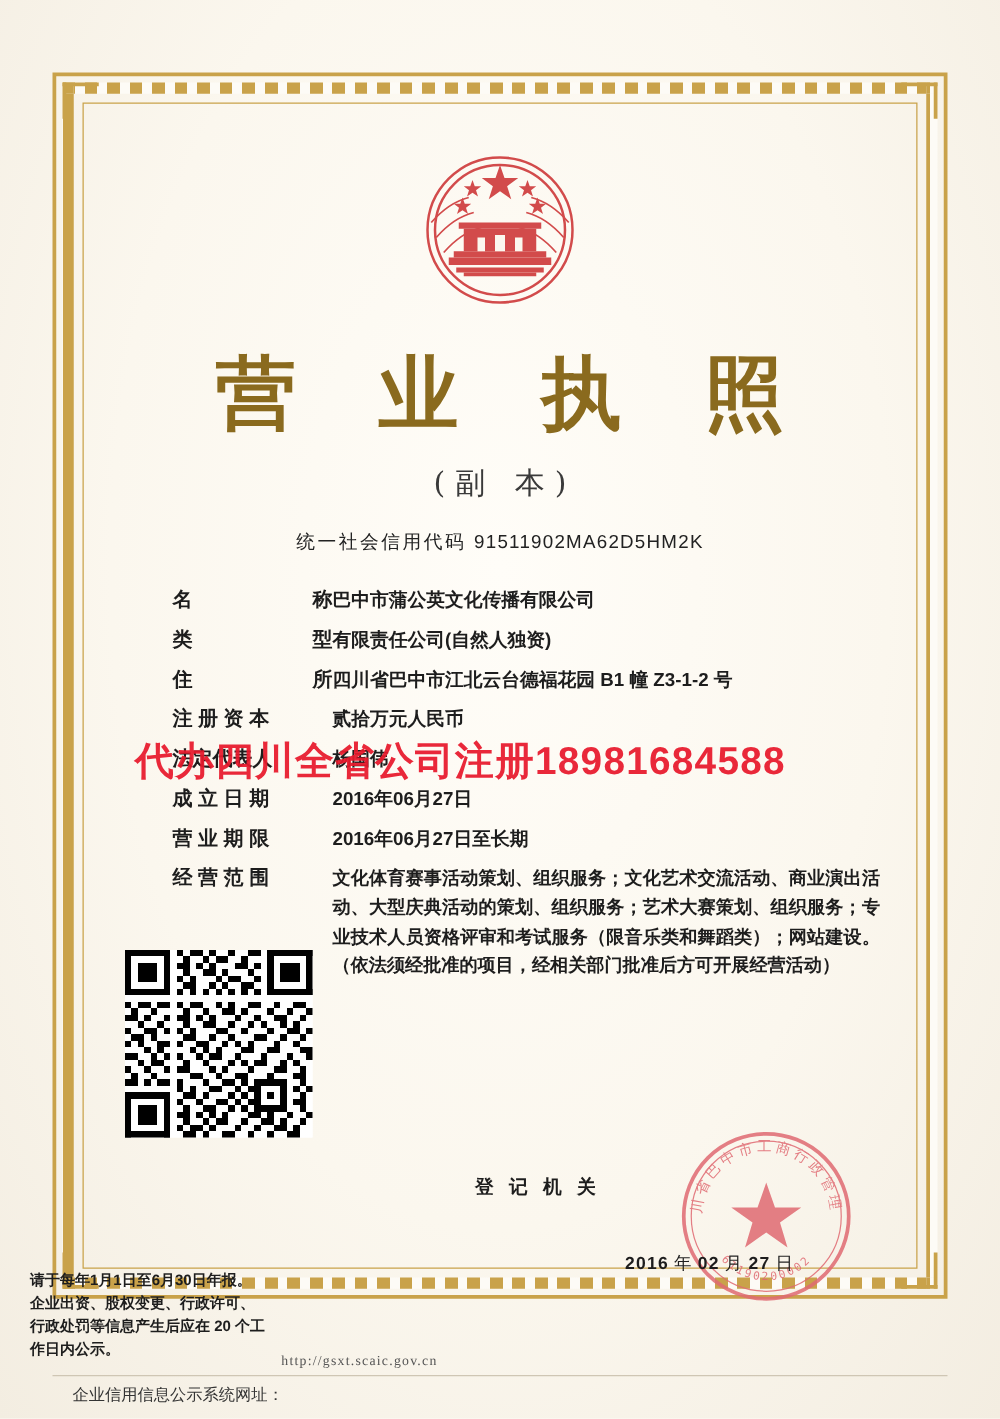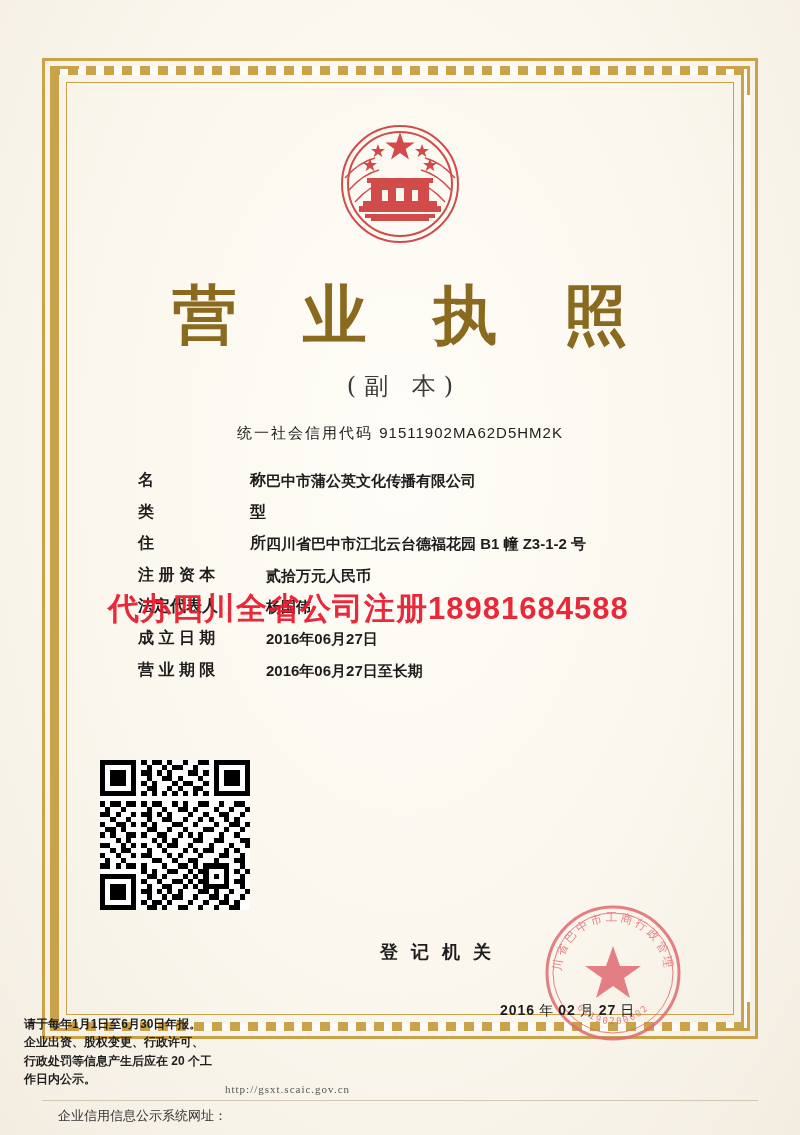--- a/index.html
+++ b/index.html
@@ -98,21 +98,21 @@
   
   .qr{
     position:absolute;left:100px;top:760px;width:150px;height:150px;
     background:#fff;
   }
   .qr svg{display:block;}
 
   
   .registry{
     position:absolute;left:380px;top:940px;
-    font-size:18px;font-weight:bold;letter-spacing:4px;color:#1d1d1d;
+    font-size:15px;font-weight:bold;letter-spacing:4px;color:#1d1d1d;
   }
   
   .seal{
     position:absolute;left:538px;top:898px;width:150px;height:150px;
     opacity:.85;
   }
   .date-line{
     position:absolute;left:500px;top:1002px;
     font-size:14px;color:#1d1d1d;letter-spacing:1px;
     display:flex;align-items:baseline;gap:4px;justify-content:space-between;
@@ -212,20 +212,21 @@
         <span>称</span>
       </div>
       <div class="val">巴中市蒲公英文化传播有限公司</div>
     </div>
 
     <div class="row">
       <div class="lbl">
         <span>类</span>
         <span>型</span>
       </div>
+      <div class="val">有限责任公司(自然人独资)</div>
     </div>
 
     <div class="row">
       <div class="lbl">
         <span>住</span>
         <span>所</span>
       </div>
       <div class="val">四川省巴中市江北云台德福花园 B1 幢 Z3-1-2 号</div>
     </div>
 
@@ -250,20 +251,26 @@
       <div class="val">2016年06月27日</div>
     </div>
 
     <div class="row">
       <div class="lbl">
         <span>营 业 期 限</span>
       </div>
       <div class="val">2016年06月27日至长期</div>
     </div>
 
+    <div class="row">
+      <div class="lbl">
+        <span>经 营 范 围</span>
+      </div>
+      <div class="val scope">文化体育赛事活动策划、组织服务；文化艺术交流活动、商业演出活动、大型庆典活动的策划、组织服务；艺术大赛策划、组织服务；专业技术人员资格评审和考试服务（限音乐类和舞蹈类）；网站建设。（依法须经批准的项目，经相关部门批准后方可开展经营活动）</div>
+    </div>
 
   </div>
 
   <div class="watermark">代办四川全省公司注册18981684588</div>
 
   <div class="qr">
     <svg viewBox="0 0 29 29" width="150" height="150" shape-rendering="crispEdges" aria-hidden="true">
       <rect width="29" height="29" fill="#ffffff"></rect>
       <g fill="#000000">
 

